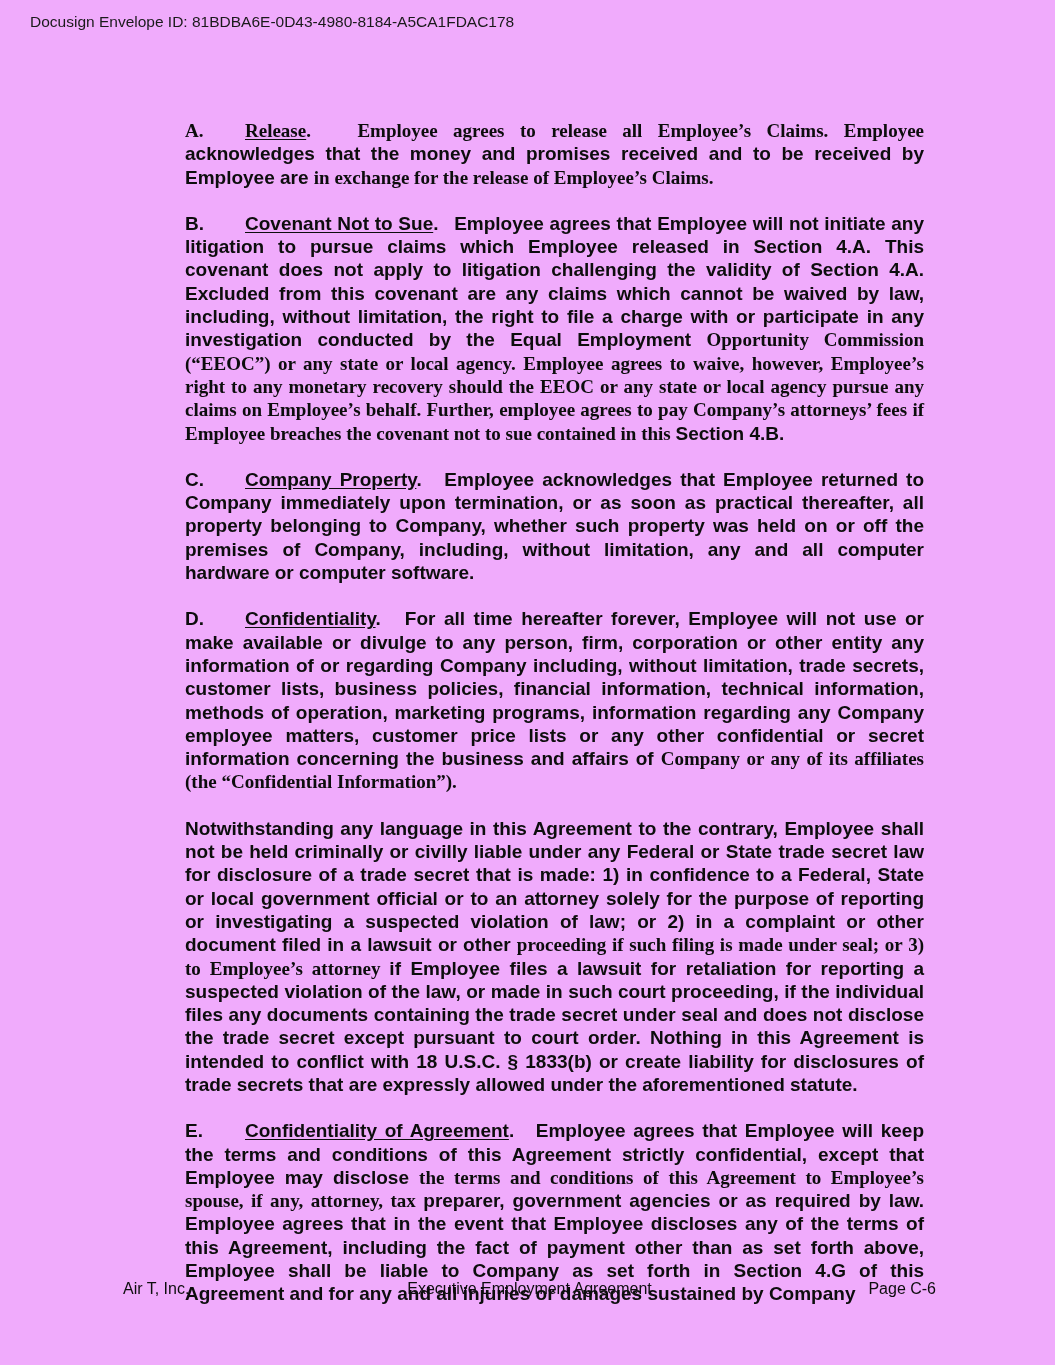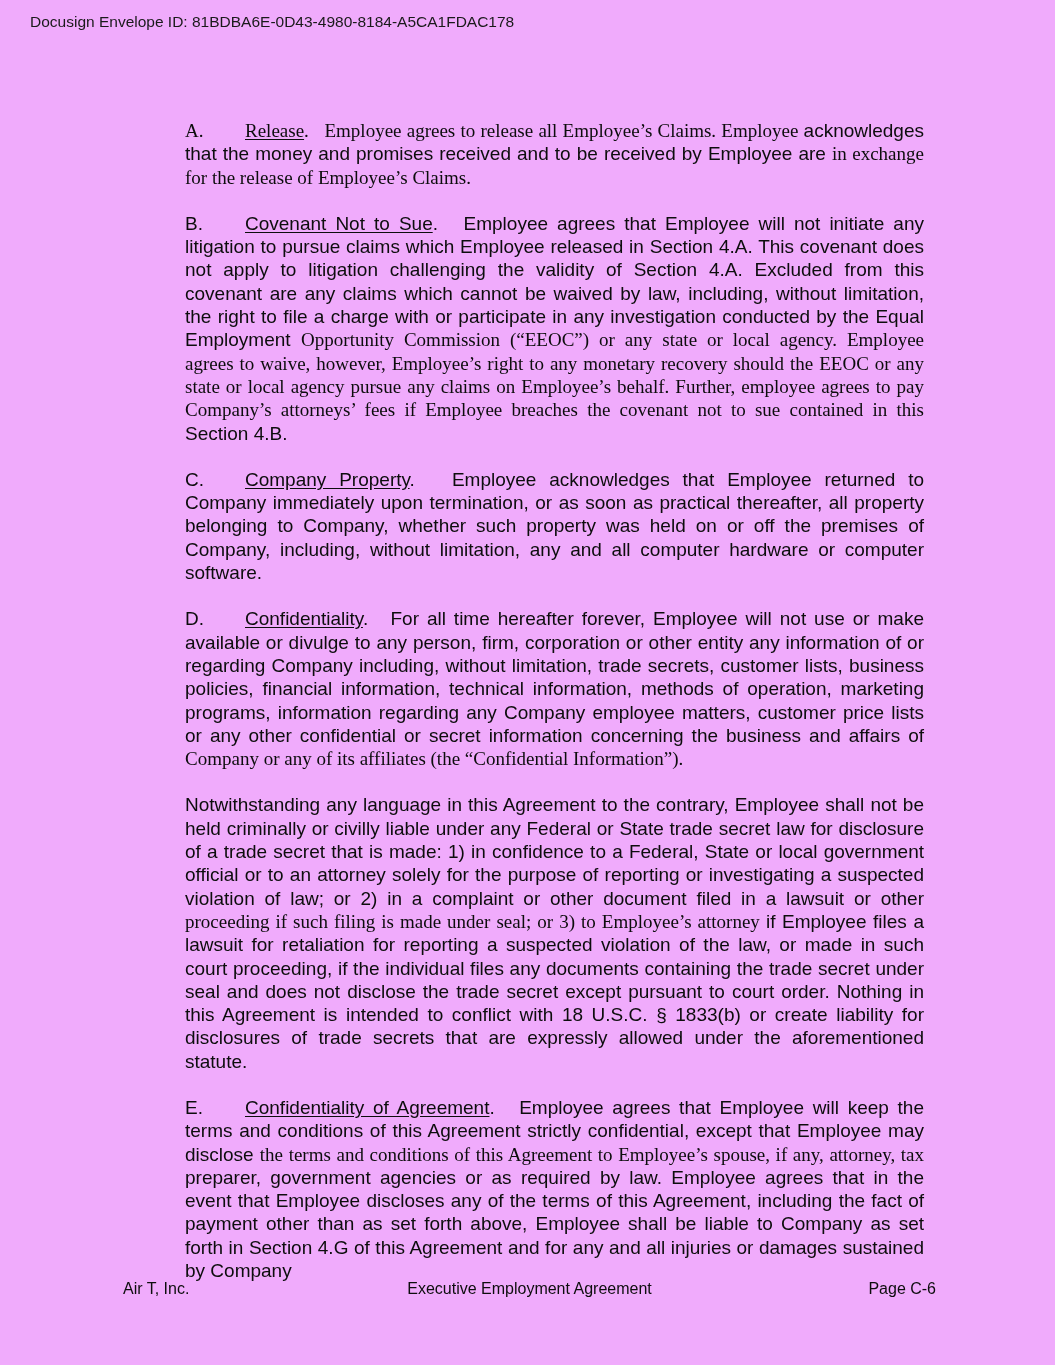--- a/index.html
+++ b/index.html
@@ -25,20 +25,21 @@
     top: 119px;
     left: 185px;
     width: 751px;
   }
   .para {
     margin: 0 12px 23px 0;
     font-size: 19px;
     line-height: 23.3px;
     text-align: justify;
     color: #0d0d0d;
+    font-weight: bold;
   }
   .para:last-child { margin-bottom: 0; }
   .letter {
     display: inline-block;
     width: 60px;
   }
   .heading {
     text-decoration: underline;
     text-underline-offset: 2px;
   }

